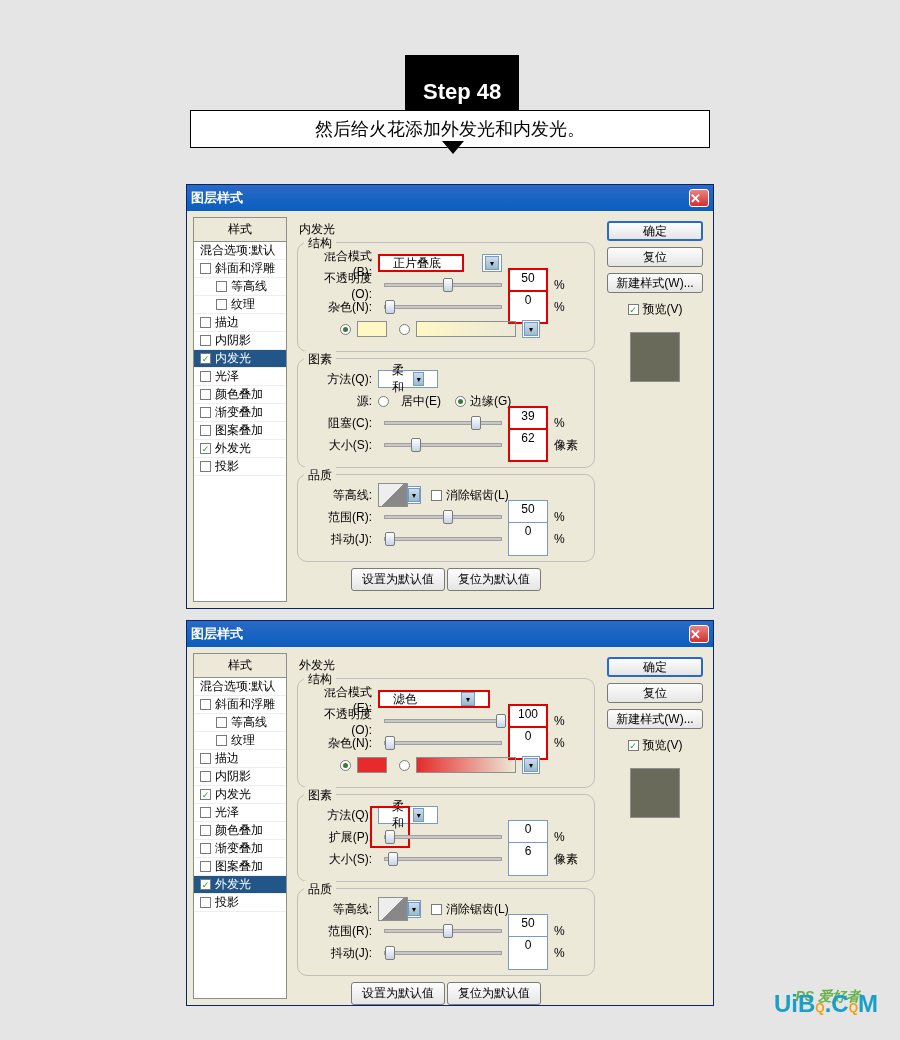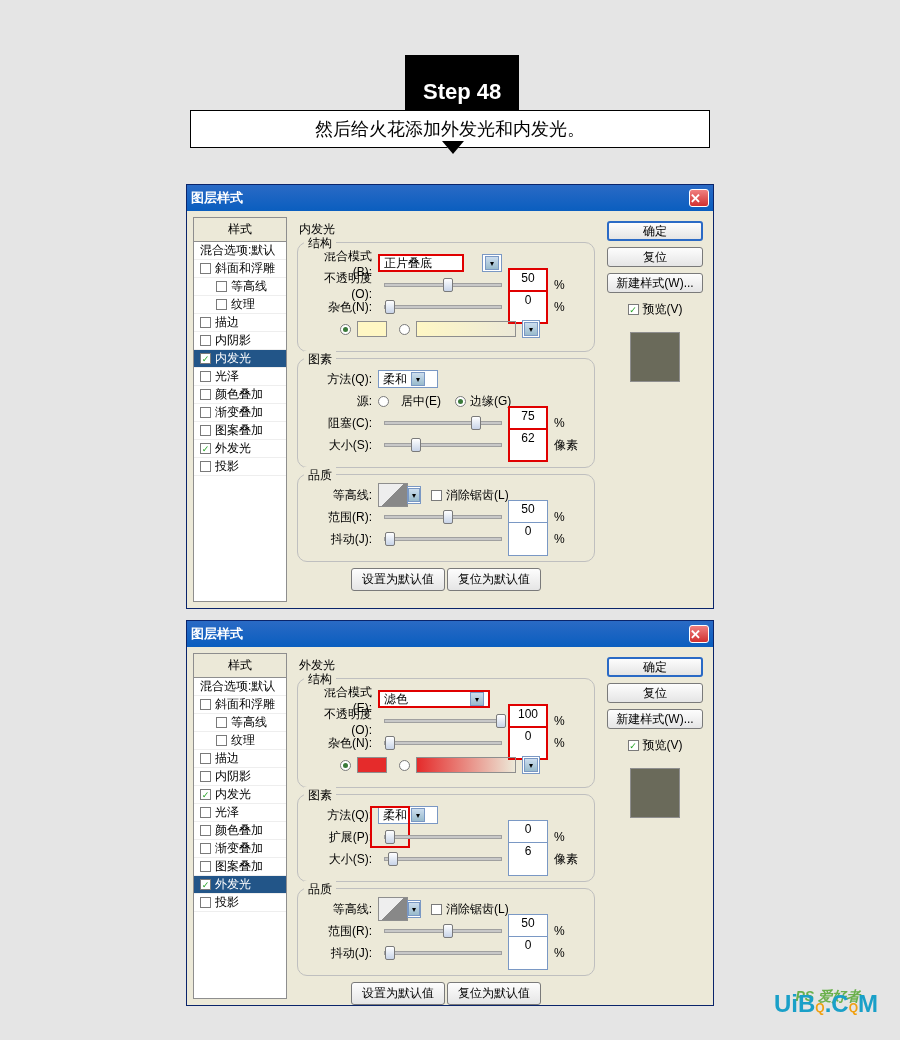--- a/index.html
+++ b/index.html
@@ -25,21 +25,21 @@
 .rightcol{width:104px;display:flex;flex-direction:column;align-items:center;gap:6px;padding-top:4px}
 .btn{width:96px;height:20px;background:linear-gradient(#fdfdfd,#e5e5e5);border:1px solid #7a7a7a;border-radius:3px;cursor:pointer;font-size:12px}
 .btn.def{border:2px solid #2a6ac5}
 .preview-row{display:flex;align-items:center;gap:4px;margin-top:2px}
 .swatch{width:50px;height:50px;background:#6a6a5a;border:1px solid #8e8e8e;margin-top:8px}
 .fs{border:1px solid #bfbfbf;border-radius:10px;margin-bottom:6px;padding:8px 10px 10px;position:relative}
 .fs-title{position:absolute;top:-8px;left:6px;background:#ece9d8;padding:0 4px}
 .pane-title{margin:2px 0 4px 2px}
 .row{display:flex;align-items:center;height:20px;margin:2px 0}
 .lbl{width:70px;text-align:right;padding-right:6px}
-.combo{height:18px;border:1px solid #7a98c4;background:#fff;display:flex;align-items:center;padding:0 4px;gap:4px}
+.combo{height:18px;border:1px solid #7a98c4;background:#fff;display:flex;align-items:center;padding:0 13px;gap:4px}
 .combo .arr{width:14px;height:14px;background:linear-gradient(#cde,#9bc);border:1px solid #7a98c4;display:flex;align-items:center;justify-content:center;font-size:8px}
 .slider{width:118px;height:4px;background:#c8c8c8;border:1px solid #a0a0a0;position:relative;margin:0 6px}
 .thumb{position:absolute;top:-6px;width:10px;height:14px;background:linear-gradient(#fff,#c8d4e8);border:1px solid #7a7a7a;border-radius:2px}
 .num{width:40px;height:34px;border:1px solid #7a98c4;background:#fff;text-align:center;line-height:16px}
 .pct{margin-left:6px}
 .redbox{border:2px solid #e00000}
 .radio{width:11px;height:11px;border:1px solid #7a7a7a;border-radius:50%;background:#fff;display:inline-flex;align-items:center;justify-content:center}
 .radio.on::after{content:"";width:5px;height:5px;background:#3a7a3a;border-radius:50%}
 .colbox{width:30px;height:16px;border:1px solid #8e8e8e}
 .gradbox{width:100px;height:16px;border:1px solid #8e8e8e}
@@ -172,21 +172,21 @@
           <span class="radio"></span>
           <span style="margin:0 14px 0 12px">居中(E)</span>
           <span class="radio on"></span>
           <span style="margin-left:4px">边缘(G)</span>
         </div>
         <div class="row">
           <span class="lbl">阻塞(C):</span>
           <div class="slider">
               <div class="thumb" style="left:74%"></div>
             </div>
-          <div class="num redbox">75</div>
+          <div class="num redbox">39</div>
           <span class="pct">%</span>
         </div>
         <div class="row">
           <span class="lbl">大小(S):</span>
           <div class="slider">
               <div class="thumb" style="left:22%"></div>
             </div>
           <div class="num redbox">62</div>
           <span class="pct">像素</span>
         </div>

